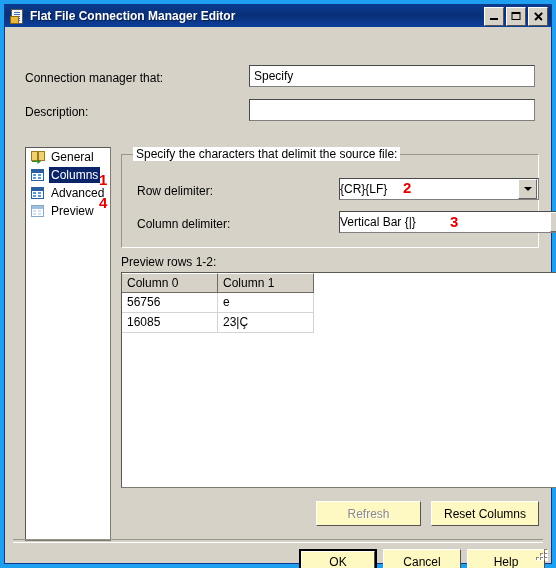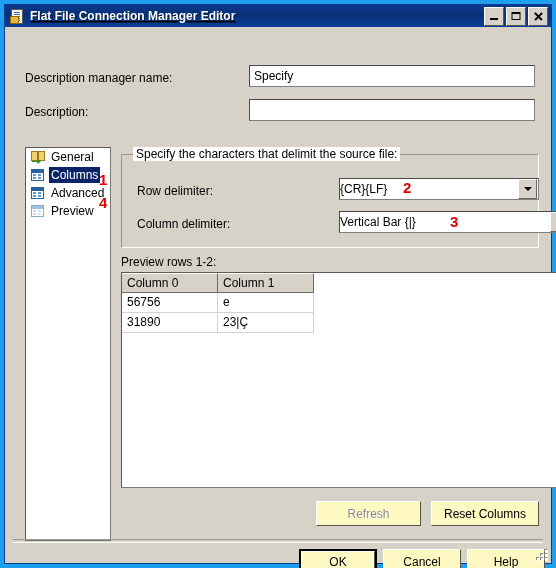--- a/index.html
+++ b/index.html
@@ -8,21 +8,21 @@
     background:#1f9ff0;
     font-family:"Liberation Sans","DejaVu Sans",sans-serif;
     font-size:12px;color:#000;
     -webkit-font-smoothing:none;
   }
   .window{
     position:absolute;left:4px;top:4px;width:548px;height:560px;
     background:#d6d2c8;
     border:1px solid #0b3a8f;
     box-sizing:border-box;
-    display:flex;flex-direction:column;text-decoration:underline;
+    display:flex;flex-direction:column;
   }
   
   .titlebar{
     height:22px;flex:0 0 22px;
     background:linear-gradient(to bottom,#0b3a8f 0%,#093077 45%,#0c3f9b 100%);
     display:flex;align-items:center;padding:0 3px 0 4px;
     box-sizing:border-box;
   }
   .title-icon{
     width:16px;height:16px;position:relative;flex:0 0 16px;margin-right:5px;
@@ -215,21 +215,21 @@
           <span class="g gl-max"></span>
         </div>
       <div class="win-btn">
           <span class="g gl-close"></span>
         </div>
     </div>
   </div>
 
   <div class="client">
 
-    <div class="lbl" style="left:20px;top:44px;">Description manager name:</div>
+    <div class="lbl" style="left:20px;top:44px;">Connection manager that:</div>
     <div class="txtbox" style="left:244px;top:38px;width:286px;height:22px;" placeholder="">Specify</div>
 
     <div class="lbl" style="left:20px;top:78px;">Description:</div>
     <div class="txtbox" style="left:244px;top:72px;width:286px;height:22px;" placeholder=""></div>
 
     <div class="treepanel">
       <div class="tree-item">
         <span class="tree-ico ico-general">
           <i class="b1"></i>
             <i class="b2"></i>
@@ -277,21 +277,21 @@
     <div class="gridbox">
       <div class="ghead">
         <div class="c0">Column 0</div>
         <div class="c1">Column 1</div>
       </div>
       <div class="grow">
         <div class="c0">56756</div>
         <div class="c1">e</div>
       </div>
       <div class="grow">
-        <div class="c0">31890</div>
+        <div class="c0">16085</div>
         <div class="c1">23|Ç</div>
       </div>
     </div>
 
     <div class="btn disabled" style="left:311px;top:474px;width:105px;height:25px;">Refresh</div>
     <div class="btn" style="left:426px;top:474px;width:108px;height:25px;">Reset Columns</div>
 
     <div class="sep"></div>
 
     <div class="btn default" style="left:294px;top:522px;width:78px;height:25px;">

